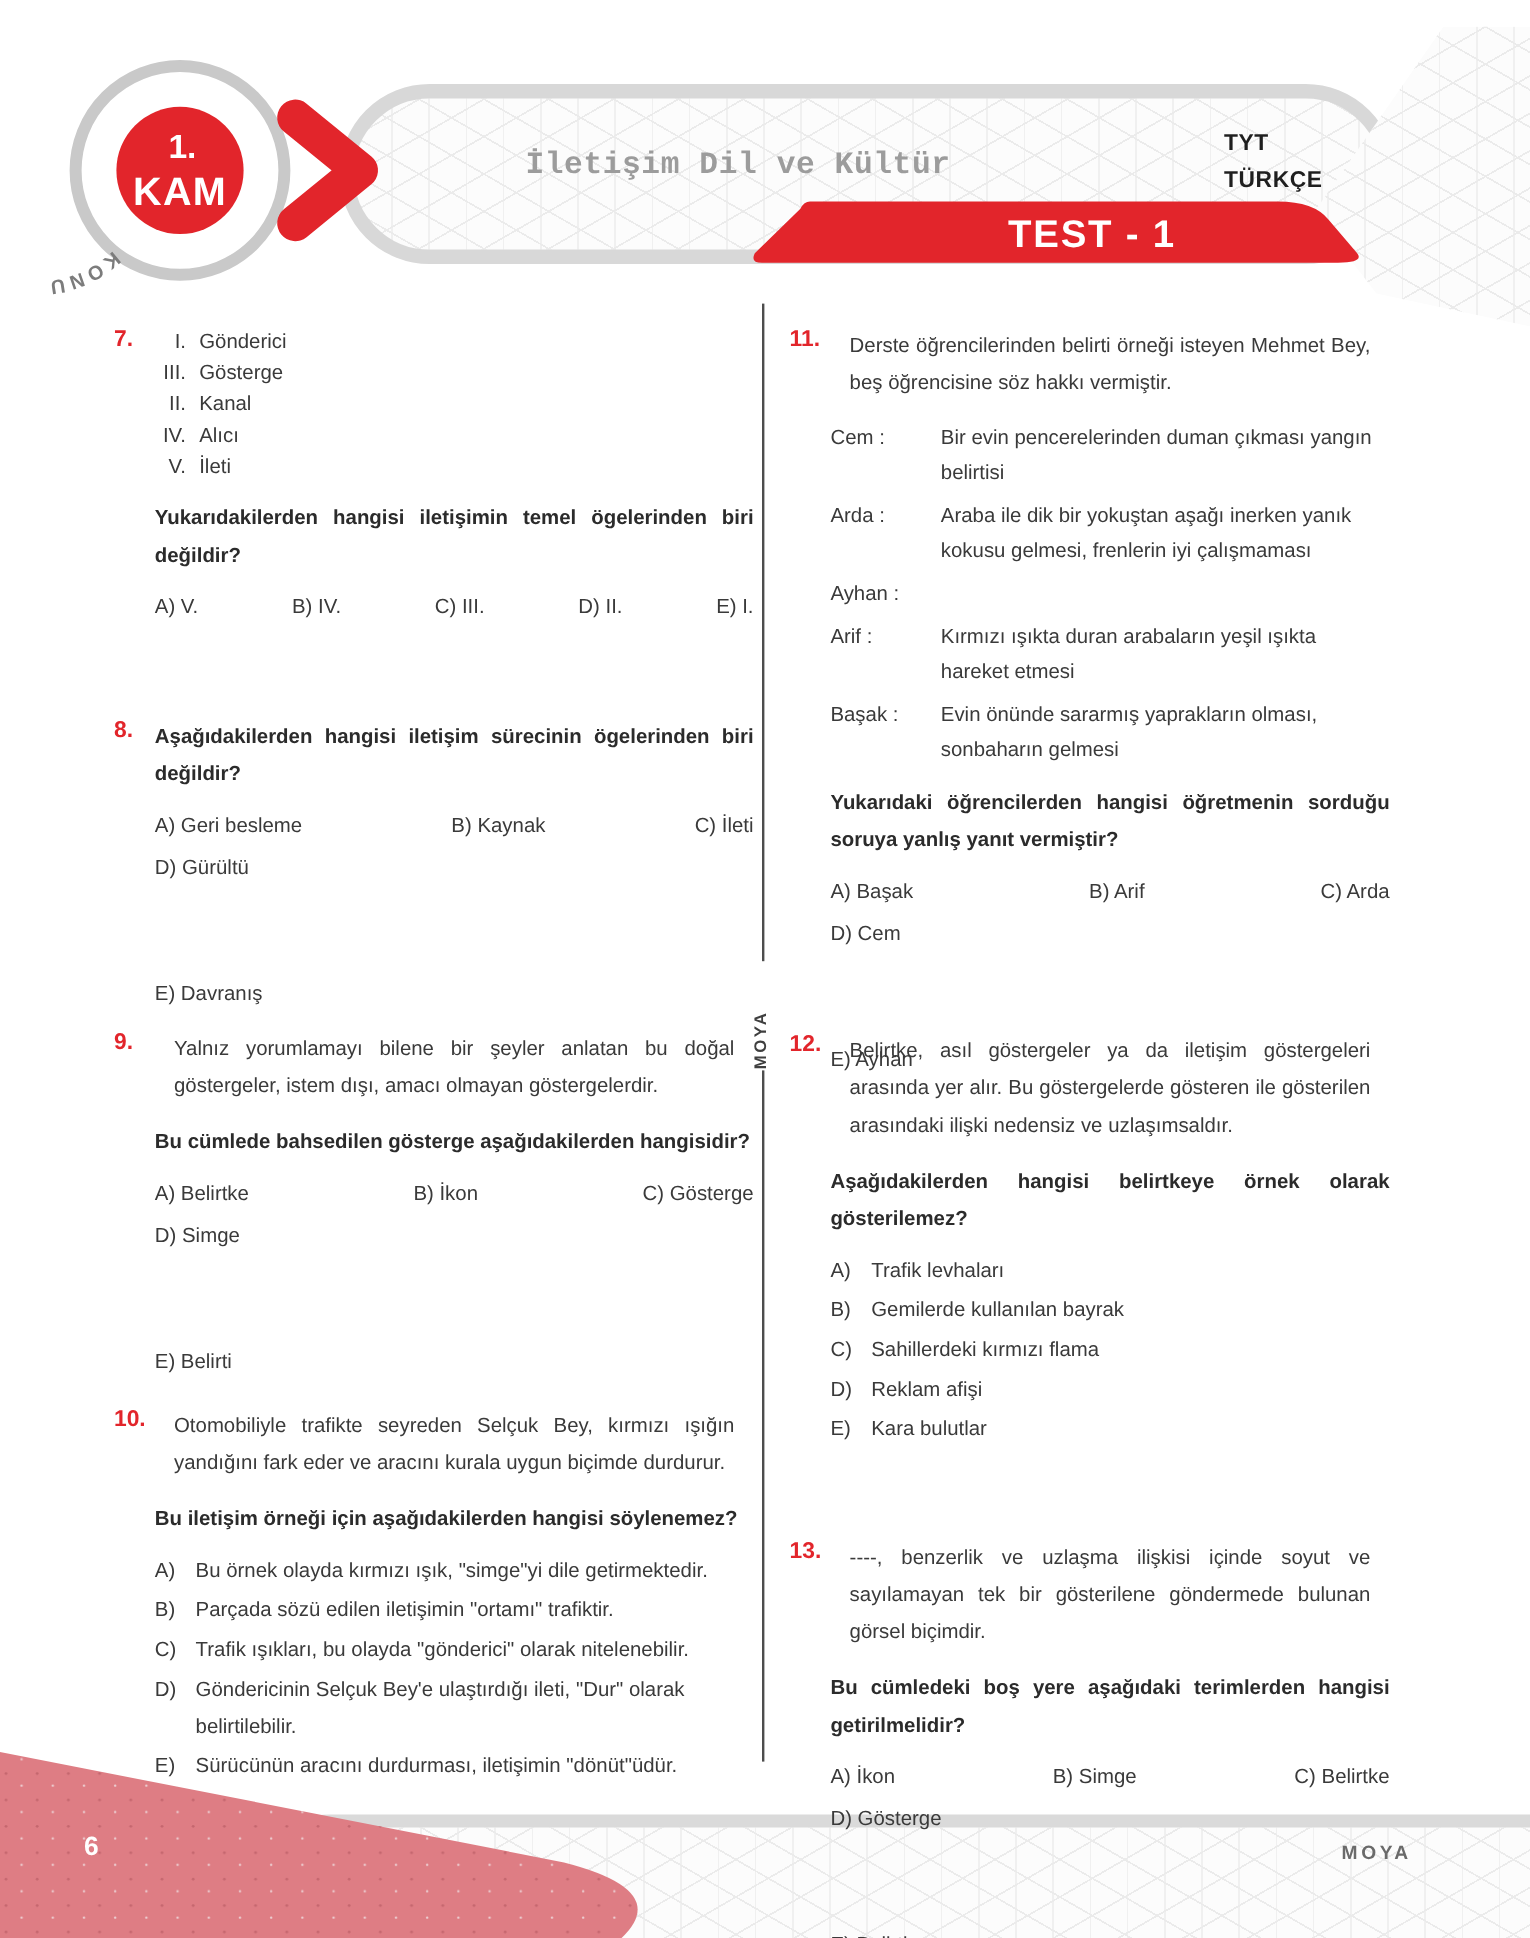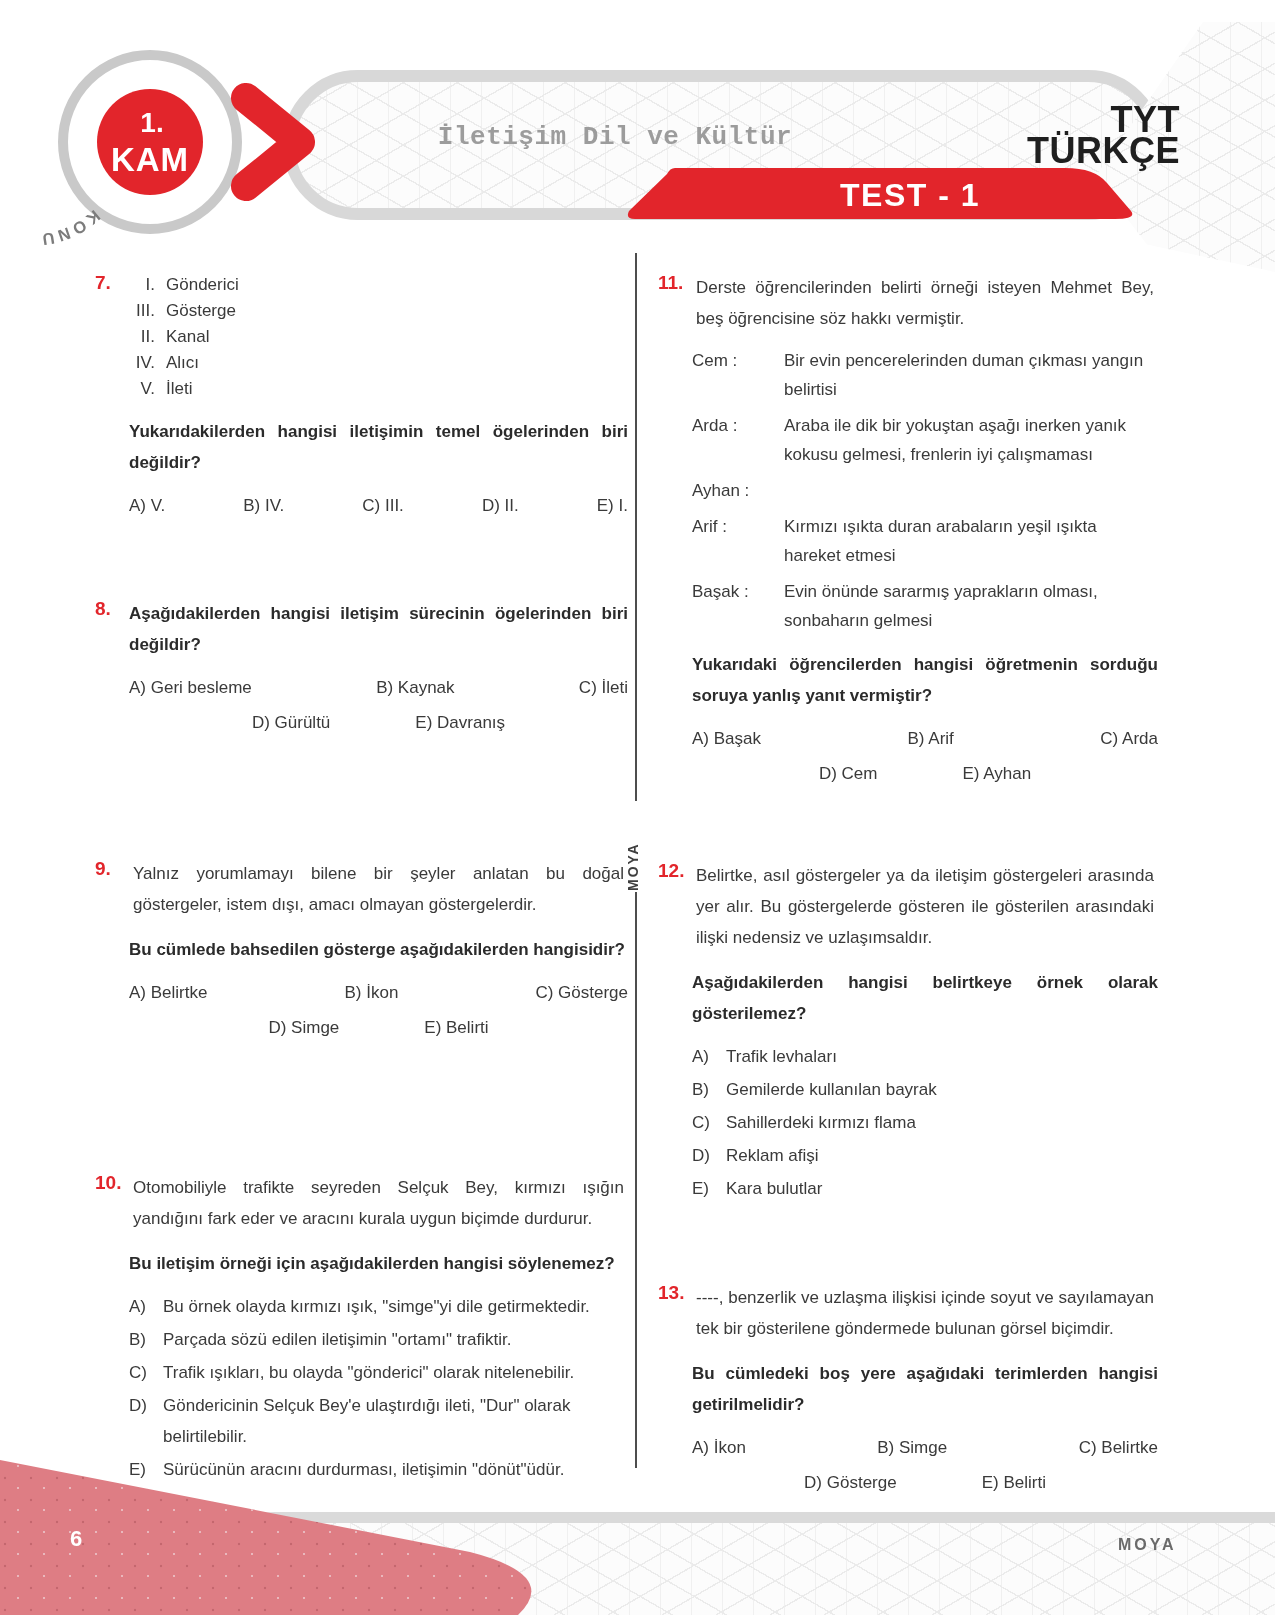--- a/index.html
+++ b/index.html
@@ -22,22 +22,22 @@
         border:12px solid #d8d8d8;border-radius:78px;box-sizing:border-box;}
   .band-title{position:absolute;left:110px;top:40px;width:420px;text-align:center;
         font-size:26px;font-weight:bold;color:#9c9c9c;letter-spacing:.5px;font-family:Liberation Mono, monospace;}
   .badge{position:absolute;left:40px;top:28px;z-index:5;}
   .ringtext{font-size:16.5px;font-weight:bold;fill:#7c7c7c;letter-spacing:3.5px;}
   .badge-circle{fill:var(--red,#e2252b);}
   .ring{fill:#ffffff;stroke:#c9c9c9;stroke-width:10;}
   .badge-num{font-size:28px;font-weight:bold;fill:#fff;text-anchor:middle;}
   .badge-kam{font-size:33px;font-weight:bold;fill:#fff;text-anchor:middle;letter-spacing:1px;}
   .chev{stroke:var(--red,#e2252b);stroke-width:30;fill:none;stroke-linejoin:round;stroke-linecap:round;}
-  .tyt{position:absolute;left:1020px;top:104px;width:160px;z-index:4;text-align:right;
-       font-size:36px;font-weight:bold;color:#1f1f1f;line-height:31px;letter-spacing:.5px;}
+  .tyt{position:absolute;left:1020px;top:104px;width:160px;z-index:4;text-align:left;
+       font-size:19px;font-weight:bold;color:#1f1f1f;line-height:31px;letter-spacing:.5px;}
   .ribbon{position:absolute;left:615px;top:166px;z-index:3;}
   .ribbon-bg{fill:var(--red,#e2252b);}
   .ribbon-text{font-size:32px;font-weight:bold;fill:#ffffff;text-anchor:middle;letter-spacing:1.5px;}
 
   
   .divider-top,.divider-bottom{position:absolute;left:635px;width:2px;background:#4d4d4d;z-index:5;}
   .divider-top{top:253px;height:548px;}
   .divider-bottom{top:892px;height:576px;}
   .divider-moya{position:absolute;left:625px;top:803px;height:88px;z-index:5;
        writing-mode:vertical-rl;transform:rotate(180deg);
@@ -48,33 +48,33 @@
   #q7 {left:95px;top:272px;width:533px;}
   #q8 {left:95px;top:598px;width:533px;}
   #q9 {left:95px;top:858px;width:533px;}
   #q10{left:95px;top:1172px;width:533px;}
   #q11{left:658px;top:272px;width:500px;}
   #q12{left:658px;top:860px;width:500px;}
   #q13{left:658px;top:1282px;width:500px;}
   .qnum{position:absolute;left:0;top:0;color:var(--red,#e2252b);font-weight:bold;font-size:19px;}
   .qc{margin-left:34px;}
   .qc > :first-child{margin-top:0 !important;}
-  .intro{margin:4px;line-height:31px;text-align:justify;color:#3a3a3a;}
+  .intro{margin:16px;line-height:31px;text-align:justify;color:#3a3a3a;}
   .stem{margin:14px 0 0 0;line-height:31px;font-weight:bold;color:#2b2b2b;text-align:justify;}
   .stem .u{text-decoration-thickness:1.5px;text-underline-offset:3px;}
   .roman-row{display:flex;line-height:26px;color:#3a3a3a;}
   .roman-num{flex:0 0 26px;text-align:right;margin-right:11px;}
   .speaker-row{display:flex;line-height:29px;margin-top:7px;color:#3a3a3a;gap:24px;}
   .speaker-row:first-of-type{margin-top:12px;}
   .speaker-name{flex:0 0 68px;}
   .speaker-text{flex:1;}
   .opt-row{display:flex;margin-top:18px;color:#3a3a3a;}
   .opt-row.second{margin-top:15px;}
   .row-spread{justify-content:space-between;}
-  .row-center{justify-content:center;gap:85px;}
+  .row-center{justify-content:center;gap:85px;flex-direction:column;}
   .opt{white-space:nowrap;}
   .opt-list{margin-top:12px;}
   .opt-list-item{display:flex;line-height:31px;margin-top:2px;color:#3a3a3a;}
   .opt-k{flex:0 0 34px;}
   .opt-v{flex:1;}
 
   
   .footer-band{position:absolute;left:215px;top:1512px;width:1160px;height:200px;z-index:1;
        border:11px solid #dadada;border-radius:60px;box-sizing:border-box;}
   .footer-brand{position:absolute;left:1118px;top:1536px;z-index:2;

